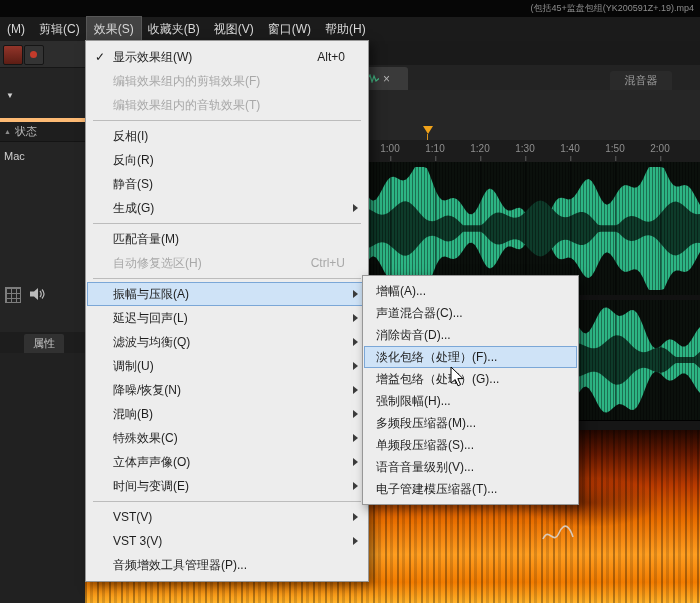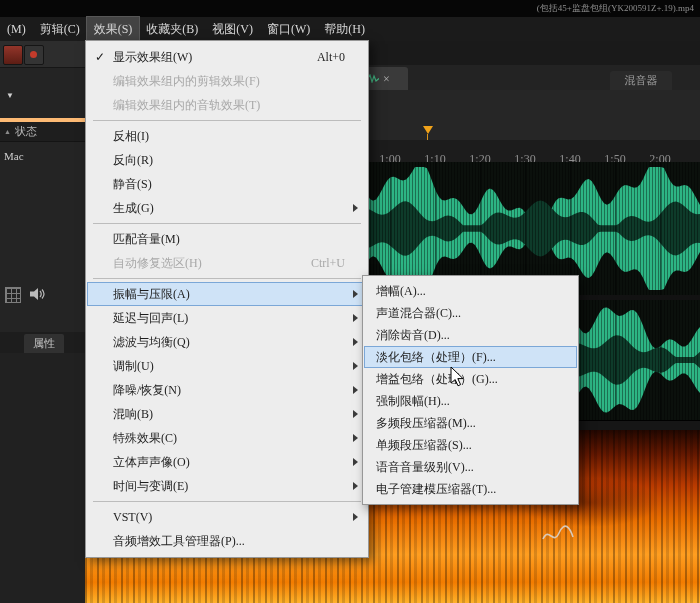--- a/index.html
+++ b/index.html
@@ -1,17 +1,17 @@
 <!DOCTYPE html>
 <html><head>
 <meta charset="utf-8">
 <style>
   html,body{margin:0;padding:0;background:#000;}
   #app{position:relative;width:700px;height:603px;overflow:hidden;background:#f97316;
-       font-family:Liberation Serif, serif;-webkit-font-smoothing:antialiased;}
+       font-family:Liberation Sans, sans-serif;-webkit-font-smoothing:antialiased;}
   .abs{position:absolute;}
 
   
   #titlebar{left:0;top:0;width:700px;height:17px;background:#060606;}
   #titlebar .wm{position:absolute;right:6px;top:0;line-height:17px;font-size:9px;color:#8d8d8d;white-space:nowrap;}
 
   
   #menubar{left:0;top:17px;width:700px;height:24px;background:#1b1b1b;display:flex;align-items:stretch;}
   .mb-item{padding:4px 7px;font-size:12px;line-height:16px;color:#d8d8d8;white-space:nowrap;cursor:default;}
   .mb-item.active{background:#434343;outline:1px solid #575757;}
@@ -40,21 +40,21 @@
   #editor{left:85px;top:41px;width:615px;height:562px;background:#1f1f1f;}
   .ed-topfill{position:absolute;left:0;top:0;width:615px;height:24px;background:#1a1a1a;}
   .ed-tabbar{position:absolute;left:0;top:24px;width:615px;height:25px;background:#232323;border-bottom:1px solid #0d0d0d;}
   .ed-tab{position:absolute;left:278px;top:2px;width:40px;height:23px;background:#3a3a3a;border-radius:3px 3px 0 0;display:flex;align-items:center;gap:4px;padding-left:5px;}
   .ed-tab .x{color:#b2b2b2;font-size:12px;line-height:12px;}
   .mixer-tab{position:absolute;left:525px;top:6px;width:62px;height:19px;background:#2a2a2a;border-radius:3px 3px 0 0;color:#9f9f9f;font-size:11px;text-align:center;line-height:19px;}
   .ed-toolbar{position:absolute;left:0;top:49px;width:615px;height:50px;background:#262626;border-bottom:1px solid #101010;}
   .caret{position:absolute;left:338px;top:85px;width:0;height:0;border-top:8px solid #f0a21a;border-left:5px solid transparent;border-right:5px solid transparent;}
   .caret-stem{position:absolute;left:342px;top:93px;width:1px;height:28px;background:rgba(240,162,26,.9);}
   .ed-ruler{position:absolute;left:0;top:99px;width:615px;height:22px;background:#1c1c1c;border-bottom:1px solid #000;}
-  .tick{position:absolute;top:12px;transform:translateX(-50%);font-size:12px;color:#8f8f8f;}
+  .tick{position:absolute;top:3px;transform:translateX(-50%);font-size:10px;color:#8f8f8f;}
   .tick::after{content:'';position:absolute;left:50%;top:13px;width:1px;height:5px;background:#5d5d5d;}
 
   .wave{position:absolute;left:0;width:615px;background:#0b100c;overflow:hidden;}
   #wave1{top:121px;height:133px;}
   #wave2{top:259px;height:120px;}
   .wave svg{position:absolute;inset:0;width:100%;height:100%;}
   .wave .stripes{position:absolute;inset:0;background:repeating-linear-gradient(90deg,rgba(0,0,0,.38) 0 1px,transparent 1px 3px);}
   .wave .grid{position:absolute;inset:0;background:repeating-linear-gradient(90deg,rgba(0,0,0,.5) 0 1px,transparent 1px 45px);background-position:35px 0;}
   .ch-gap{position:absolute;left:0;top:254px;width:615px;height:5px;background:#121212;}
   .splitter{position:absolute;left:0;top:379px;width:615px;height:10px;background:#161616;border-top:1px solid #000;border-bottom:1px solid #000;}
@@ -264,20 +264,25 @@
         <span class="arrow"></span>
       </div>
       <div class="menu-sep"></div>
       <div class="menu-item">
         <span class="check"></span>
         <span class="label">VST(V)</span>
         <span class="arrow"></span>
       </div>
       <div class="menu-item">
         <span class="check"></span>
+        <span class="label">VST 3(V)</span>
+        <span class="arrow"></span>
+      </div>
+      <div class="menu-item">
+        <span class="check"></span>
         <span class="label">音频增效工具管理器(P)...</span>
       </div>
     </div>
 
   <div id="amp-submenu" class="popup">
       <div class="menu-item">
         <span class="check"></span>
         <span class="label">增幅(A)...</span>
       </div>
       <div class="menu-item">

